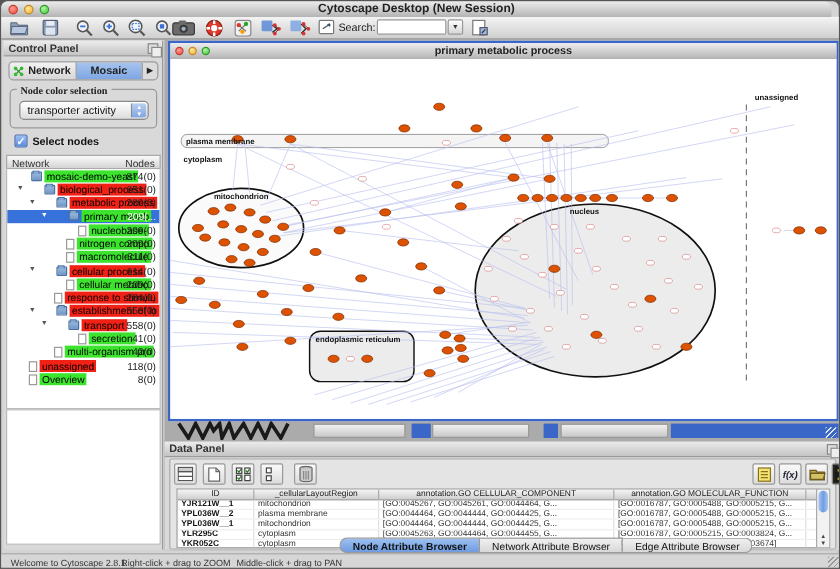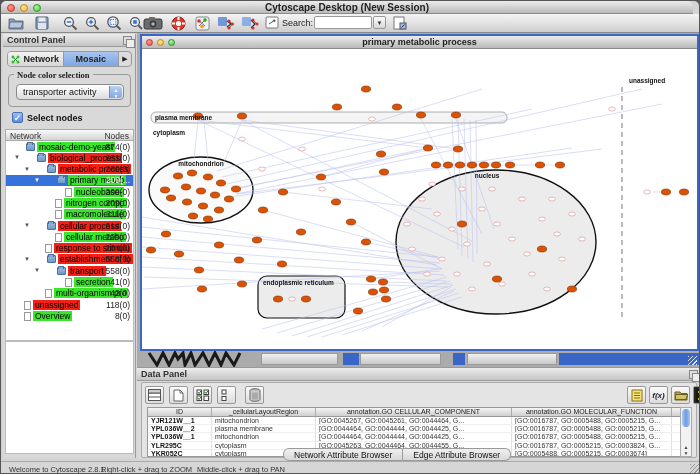--- a/index.html
+++ b/index.html
@@ -689,20 +689,21 @@
         </div>
         <div class="vscroll">
           <span class="vthumb"></span>
           <span class="varrows">▲<br>▼</span>
         </div>
       </div>
     </div>
   </div>
 
   <div class="attr-tabs" style="left:282px" id="attr-tabs">
+      <span class="atab sel">Node Attribute Browser</span>
       <span class="atab">Network Attribute Browser</span>
       <span class="atab">Edge Attribute Browser</span>
     </div>
 
   <div class="abs statusbar">
     <span class="status-txt" style="left:8px">Welcome to Cytoscape 2.8.1</span>
     <span class="status-txt" style="left:100px">Right-click + drag to ZOOM</span>
     <span class="status-txt" style="left:196px">Middle-click + drag to PAN</span>
     <span class="sgrip"></span>
   </div>

